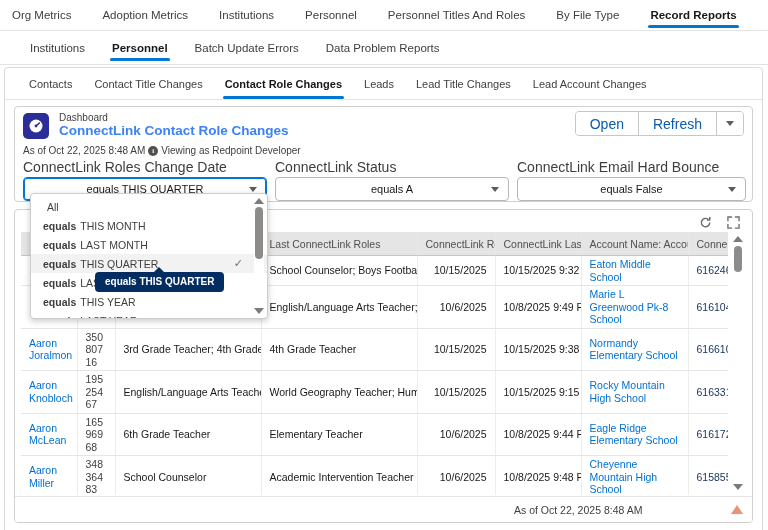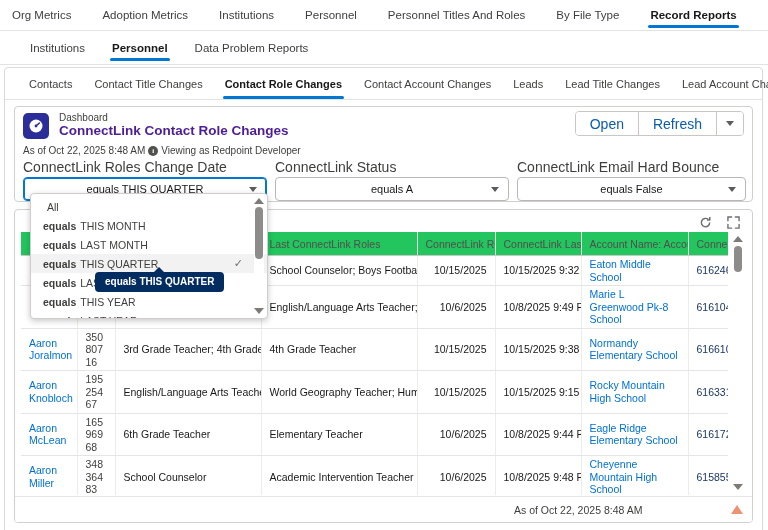--- a/index.html
+++ b/index.html
@@ -33,21 +33,21 @@
           border-bottom:1px solid #e3e3e3; }
   .nav3 .tab { font-size:11px; }
   .nav3 .tab.active::after { bottom:0; }
 
   
   .panel { position:absolute; left:9px; top:38px; width:739px; height:96px;
            border:1px solid #d2d0ce; border-radius:4px; background:#fff; }
   .dash-icon { position:absolute; left:8px; top:6px; width:26px; height:26px;
            border-radius:5px; background:#2b2e99; display:flex; align-items:center; justify-content:center; }
   .type-label { position:absolute; left:44px; top:5px; font-size:10px; color:#3e3e3c; }
-  .dash-title { position:absolute; left:44px; top:16px; font-size:13.5px; font-weight:bold; color:#4c1d95; }
+  .dash-title { position:absolute; left:44px; top:16px; font-size:13.5px; font-weight:bold; color:#3b82f6; }
   .asof-line  { position:absolute; left:8px; top:38px; font-size:10px; color:#3e3e3c;
                 display:flex; align-items:center; gap:3px; }
   .info-dot { width:10px; height:10px; border-radius:50%; background:#50524e; color:#fff;
               font-size:7px; font-weight:bold; display:inline-flex; align-items:center; justify-content:center;
               font-family:"Liberation Serif", serif; }
   .btn-group { position:absolute; right:8px; top:4px; display:flex;
                border:1px solid #c9c7c5; border-radius:4px; overflow:hidden; background:#fff; height:25px; }
   .btn { padding:0 14px; display:flex; align-items:center; color:#0b5cab; font-size:14px;
          cursor:pointer; background:#fff; border:none; border-right:1px solid #c9c7c5;
          font-family:"Liberation Sans", sans-serif; }
@@ -68,21 +68,21 @@
 
   
   .card { position:absolute; left:9px; top:141px; width:739px; height:314px;
           border:1px solid #d2d0ce; border-radius:4px; background:#fff; overflow:hidden; }
   .card-actions { position:absolute; top:5px; right:12px; display:flex; gap:14px; }
   .icon-btn { color:#706e6b; cursor:pointer; width:14px; height:14px; display:flex; align-items:center; justify-content:center; }
 
   
   .table-wrap { position:absolute; left:6px; top:22px; right:24px; bottom:27px; overflow:hidden; }
   table { border-collapse:collapse; table-layout:fixed; width:709px; font-size:10.5px; }
-  th { background:#22c55e; color:#514f4d; font-weight:normal; text-align:left;
+  th { background:#e5e5e5; color:#514f4d; font-weight:normal; text-align:left;
        padding:6px 8px 5px; border-bottom:1px solid #c9c7c5; border-right:1px solid #e8e8e7;
        white-space:nowrap; overflow:hidden; }
   td { padding:2px 8px; border-bottom:1px solid #e5e5e5; border-right:1px solid #ececeb;
        vertical-align:middle; overflow:hidden; line-height:12.5px; height:28px; }
   td a { color:#0070d2; }
   .c-num  { word-break:break-all; color:#3e3e3c; }
   .c-role, .c-last, .c-lastdt { white-space:nowrap; }
   .c-change { text-align:right; white-space:nowrap; }
   .c-id { color:#16325c; white-space:nowrap; }
 
@@ -139,30 +139,30 @@
   <div class="tab">Institutions</div>
   <div class="tab">Personnel</div>
   <div class="tab">Personnel Titles And Roles</div>
   <div class="tab">By File Type</div>
   <div class="tab active">Record Reports</div>
 </div>
 
 <div class="nav2">
   <div class="tab">Institutions</div>
   <div class="tab active">Personnel</div>
+  <div class="tab">Batch Update Errors</div>
   <div class="tab">Data Problem Reports</div>
 </div>
 
 <div class="container">
 
   <div class="nav3">
     <div class="tab">Contacts</div>
     <div class="tab">Contact Title Changes</div>
     <div class="tab active">Contact Role Changes</div>
-    <div class="tab">Contact Account Changes</div>
     <div class="tab">Leads</div>
     <div class="tab">Lead Title Changes</div>
     <div class="tab">Lead Account Changes</div>
   </div>
 
   <div class="panel">
     <div class="dash-icon">
       <svg width="16" height="16" viewBox="0 0 16 16">
         <circle cx="8" cy="8" r="6.5" fill="#fff"></circle>
         <circle cx="8" cy="8" r="1.4" fill="#2b2e99"></circle>

